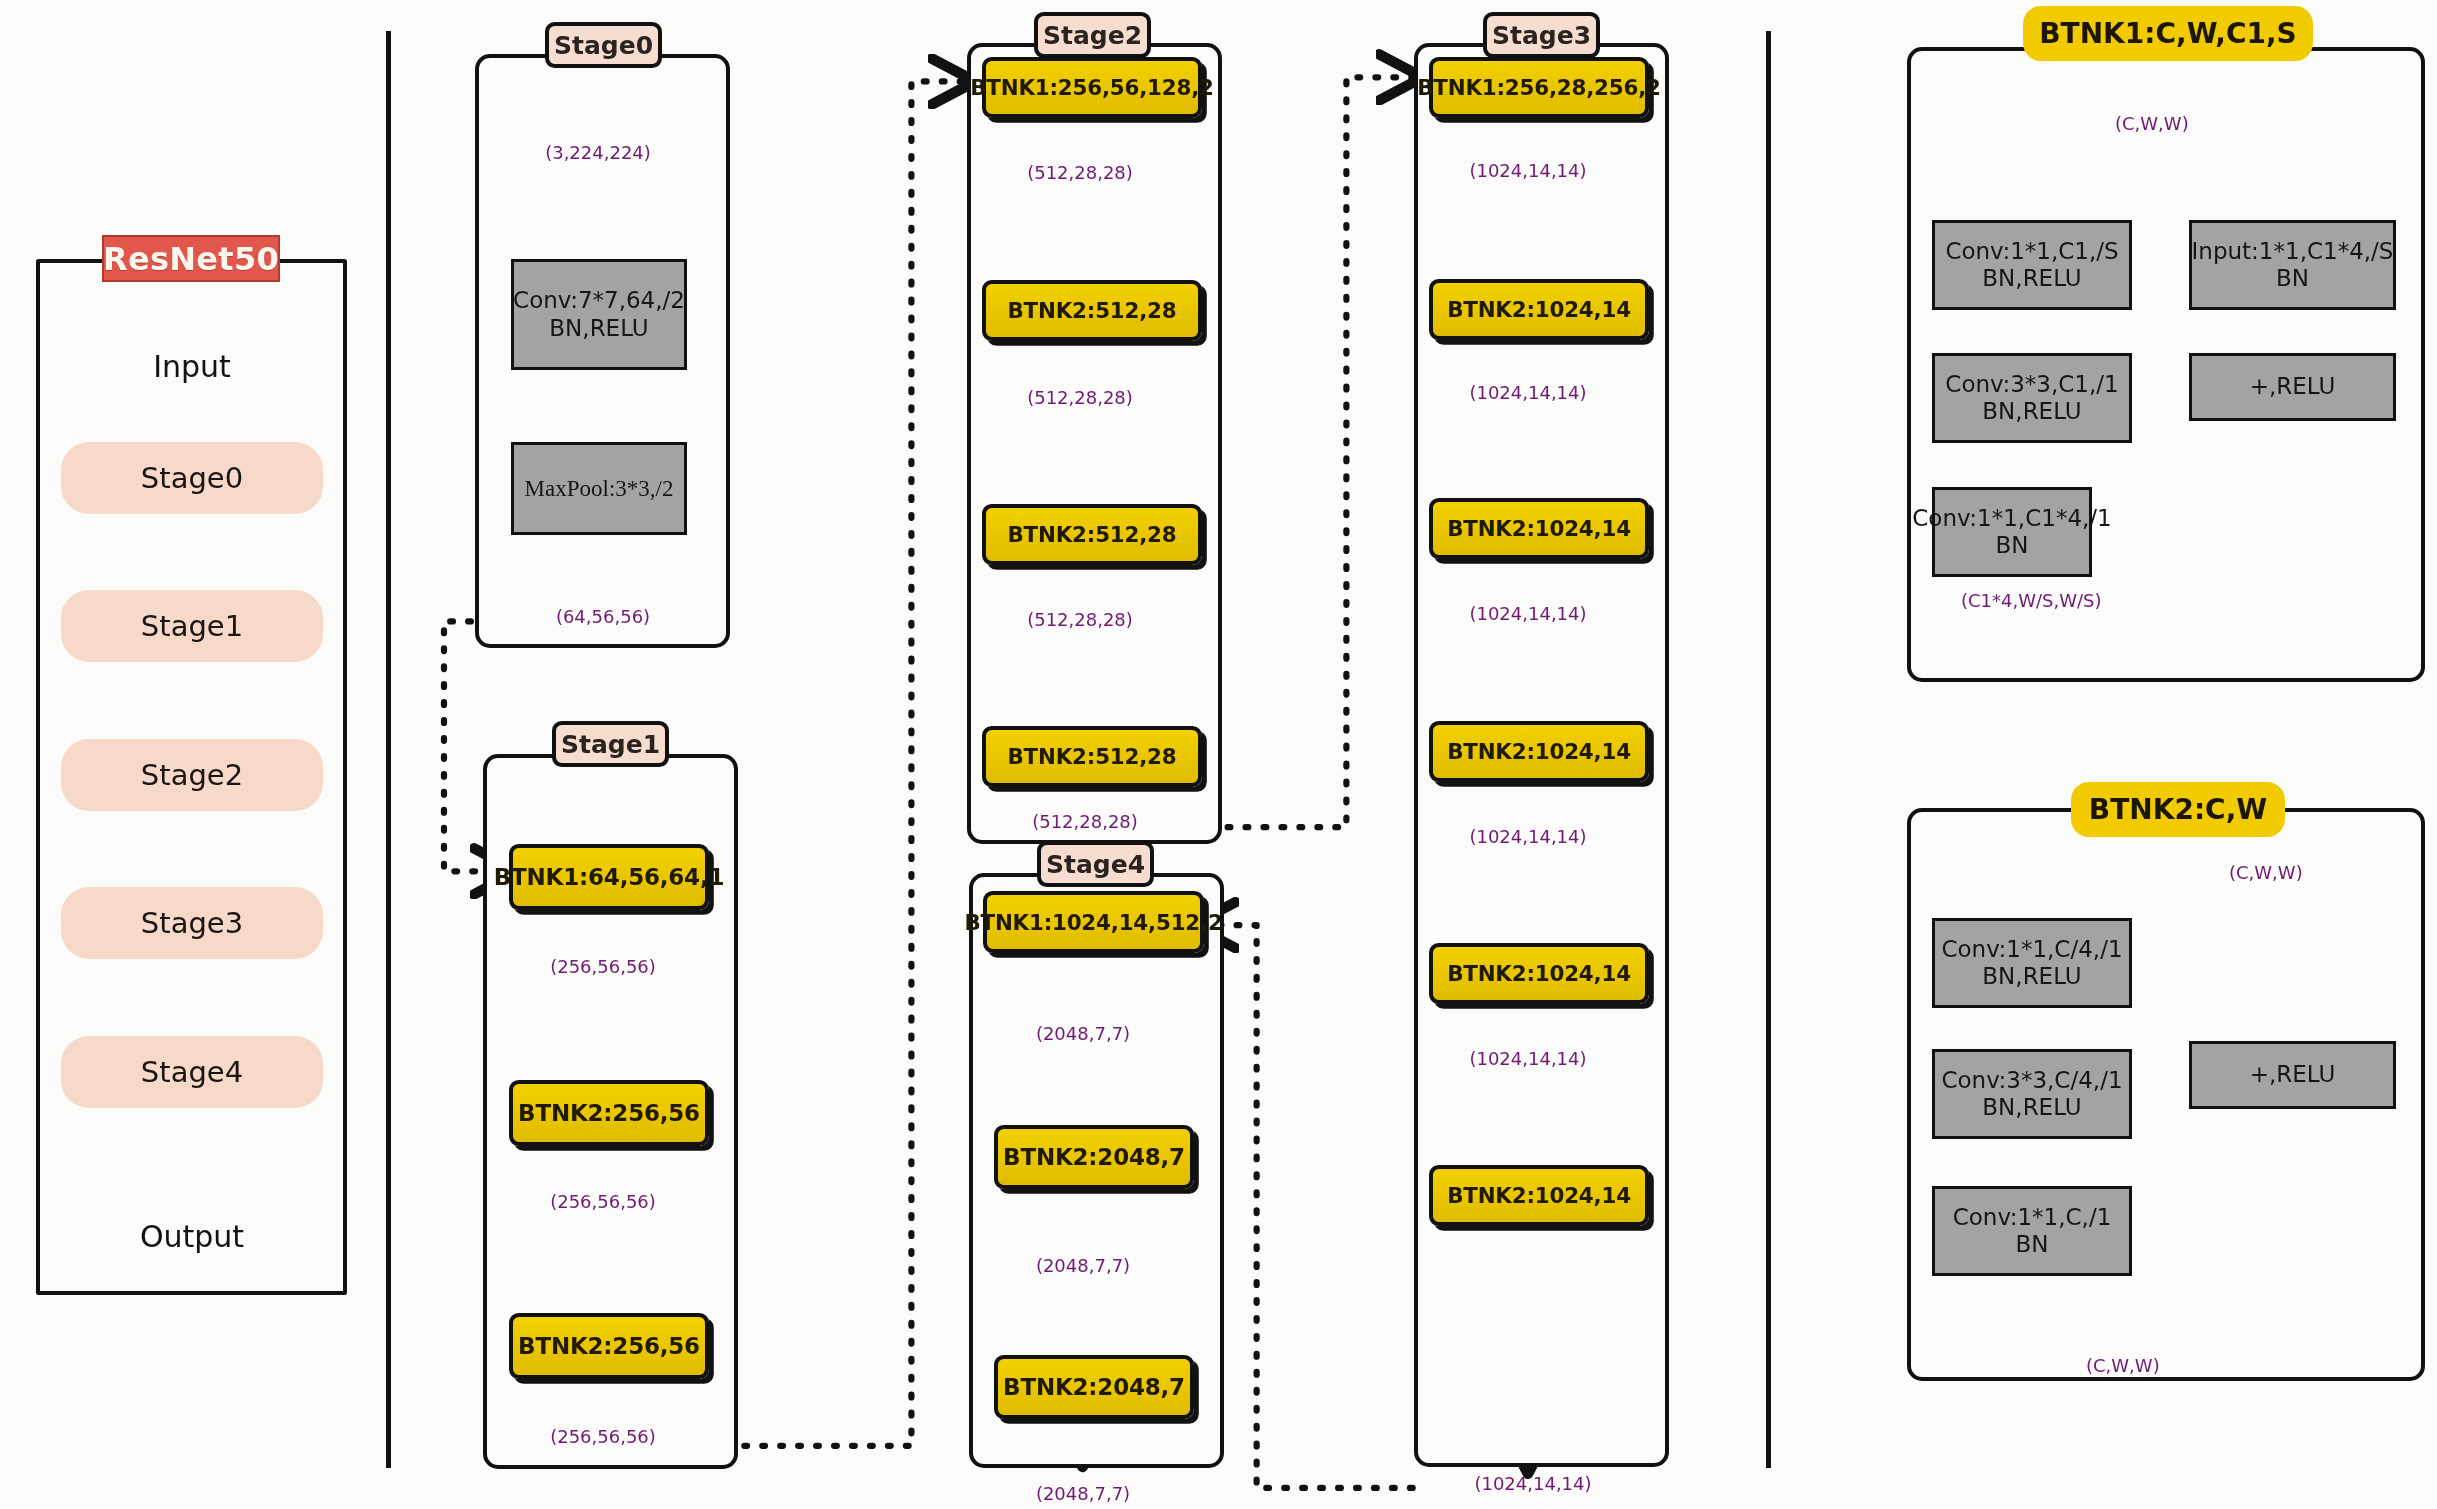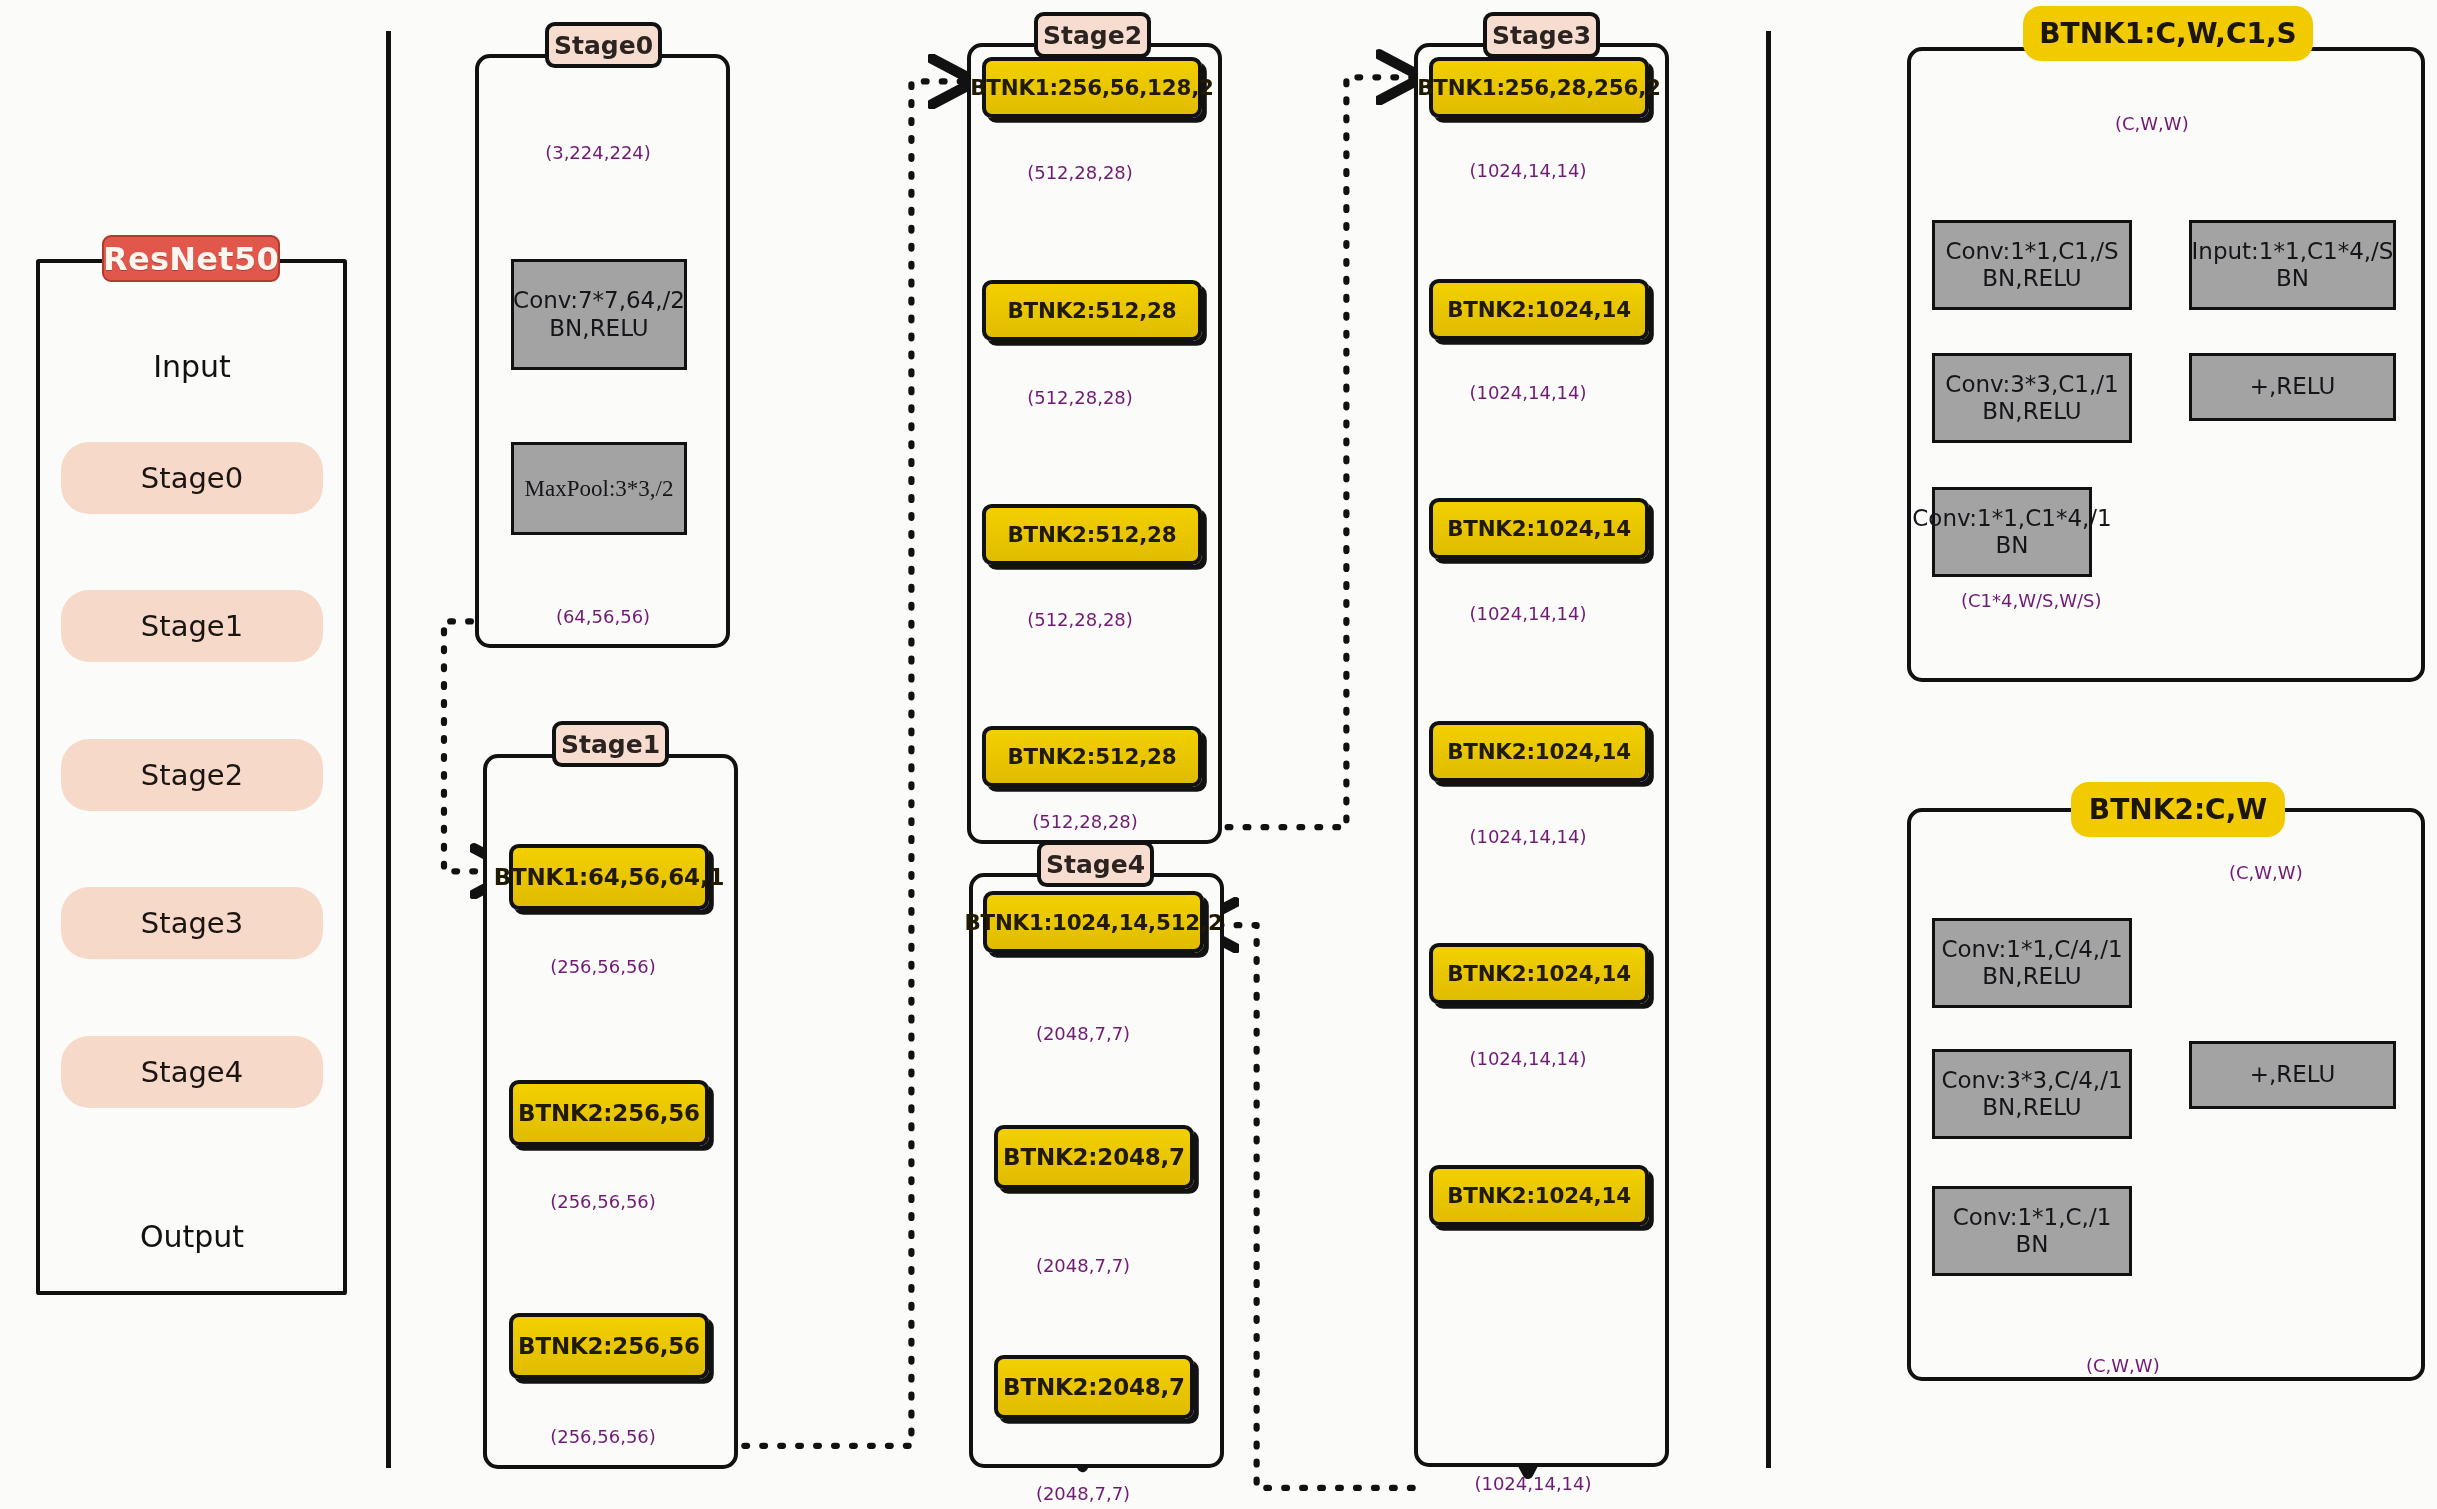--- a/index.html
+++ b/index.html
@@ -24,21 +24,20 @@
   .panel.sq{border-radius:2.8px;}
 
   
   .chip{
     position:absolute;
     display:flex;align-items:center;justify-content:center;
     box-sizing:border-box;
     font-weight:bold;
     white-space:nowrap;
     z-index:6;
-    border-radius:9px;
   }
   .chip.stage{
     background:#f7ddd0;
     border:4.1px solid #111;
     border-radius:9.7px;
     color:#2a2320;
     font-size:25px;
   }
   .chip.brand{
     background:#e2574c;

